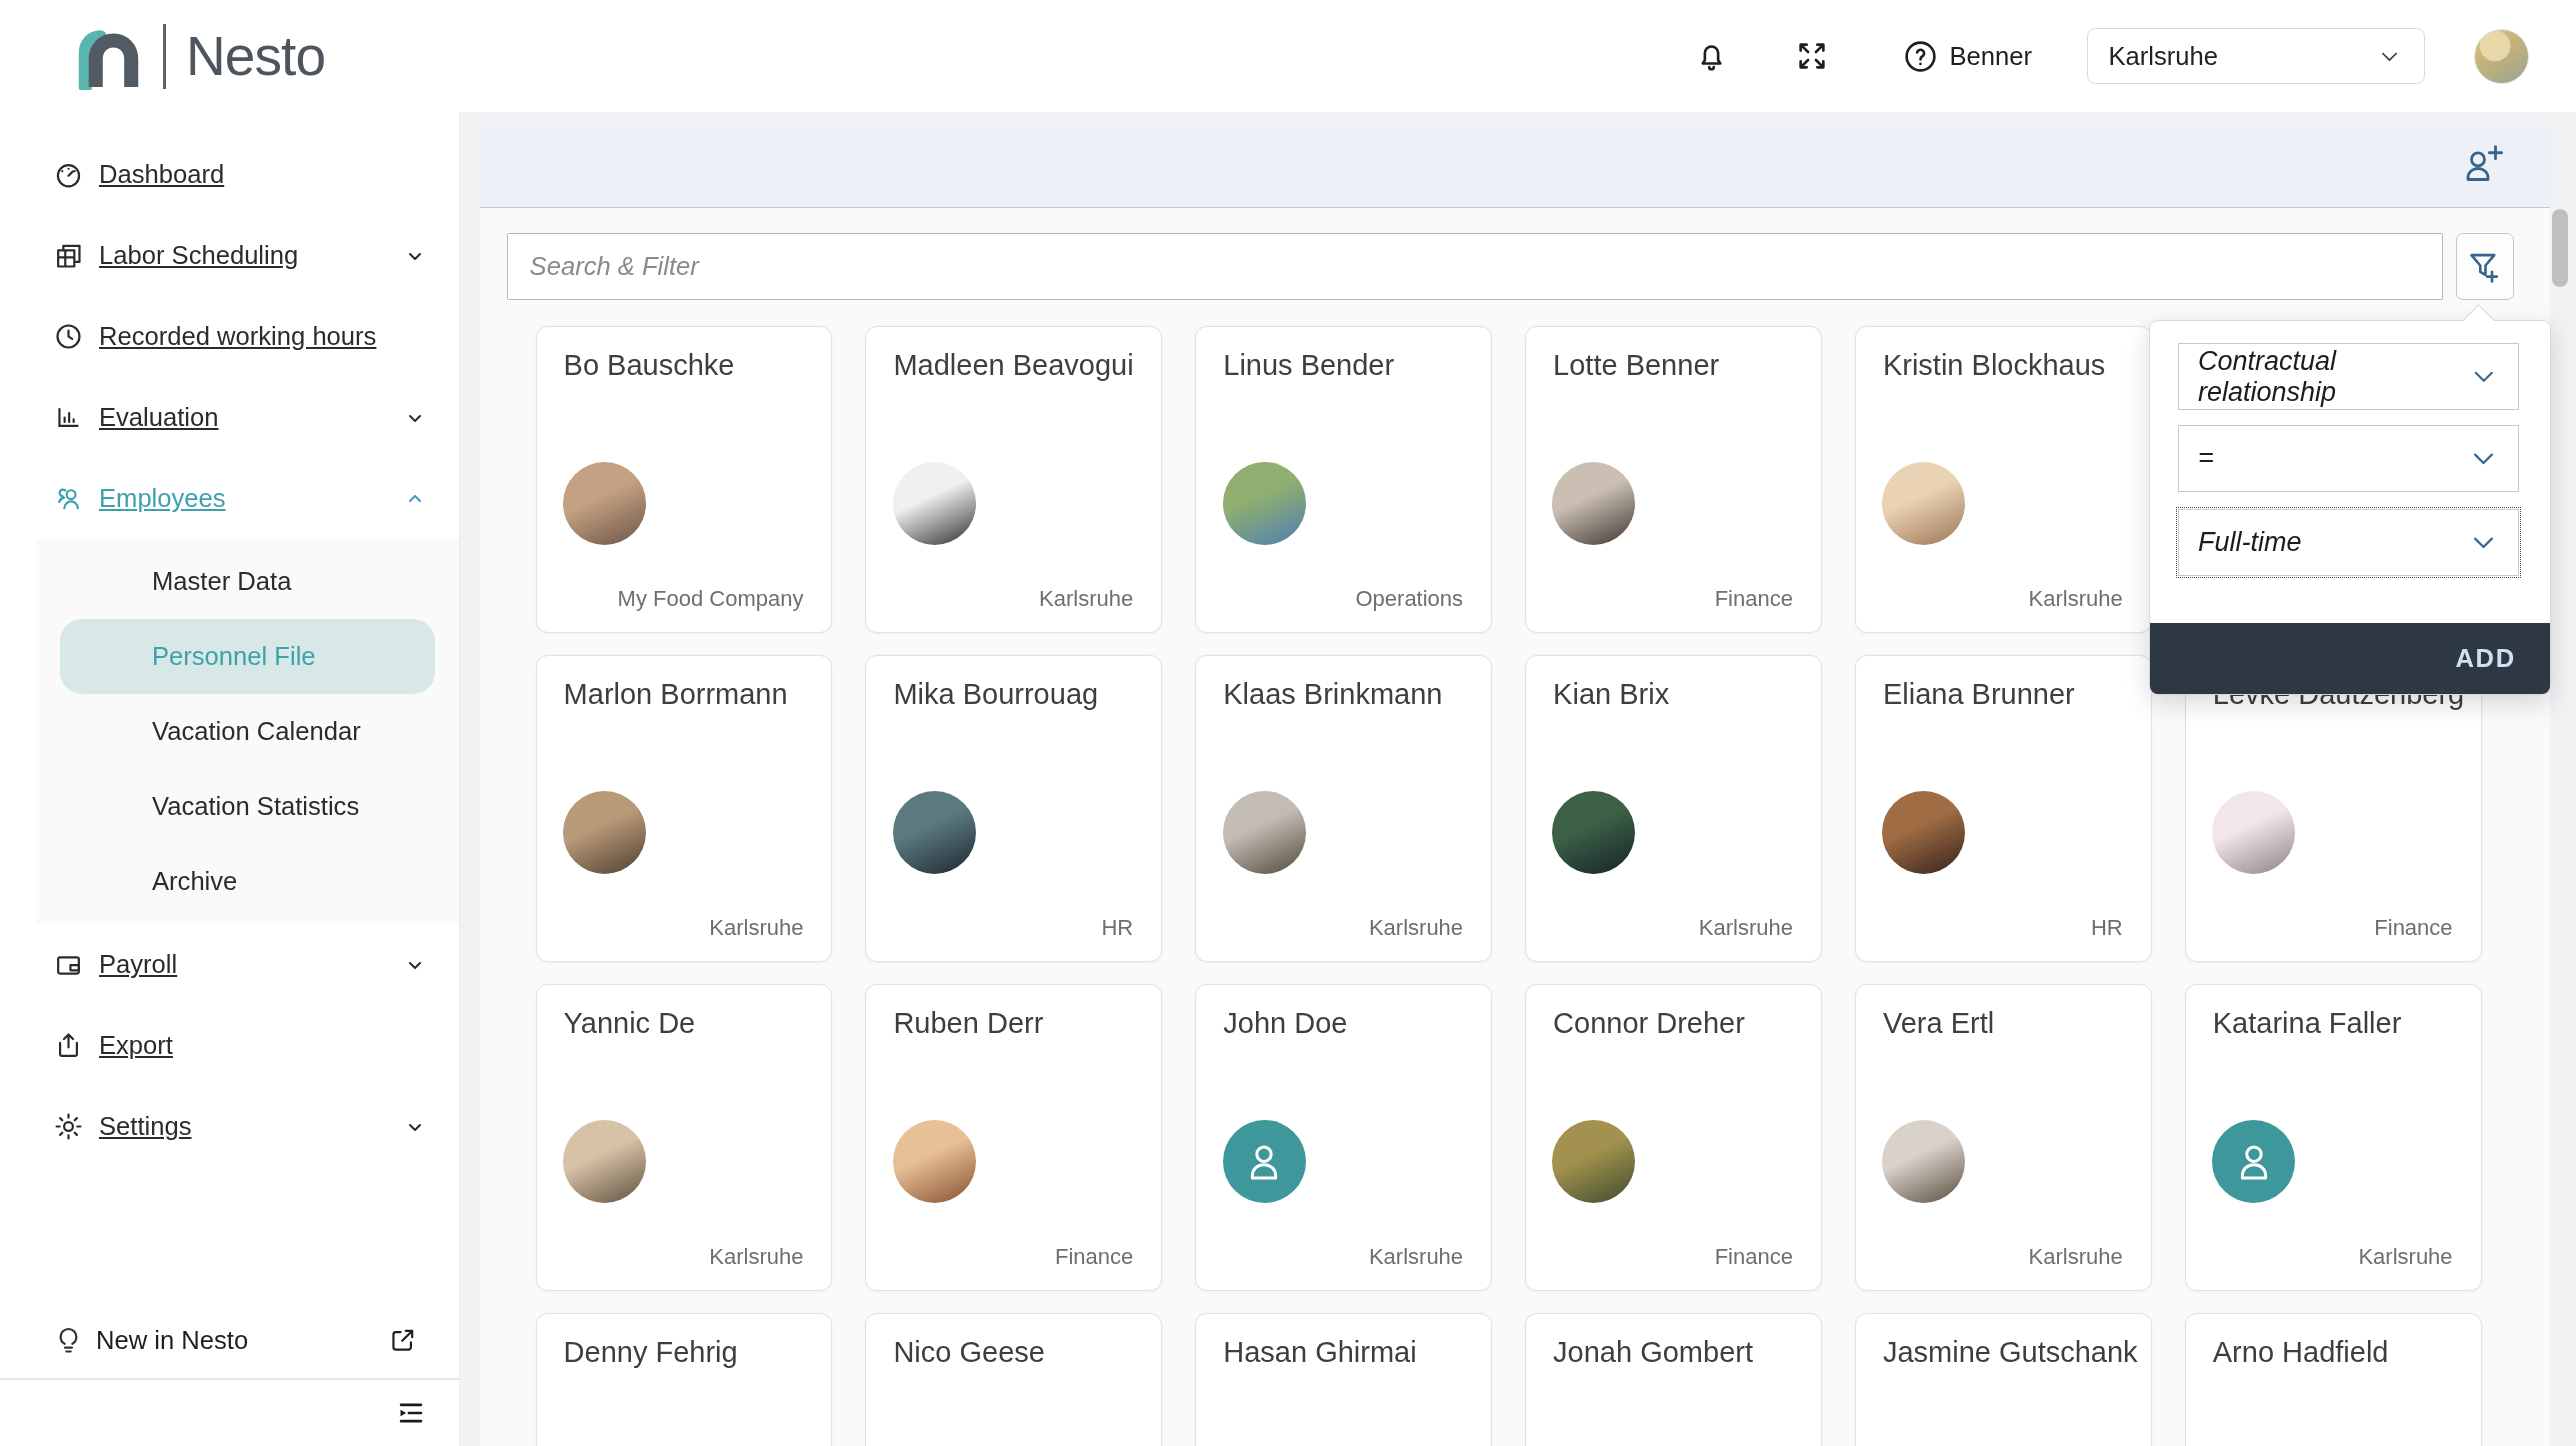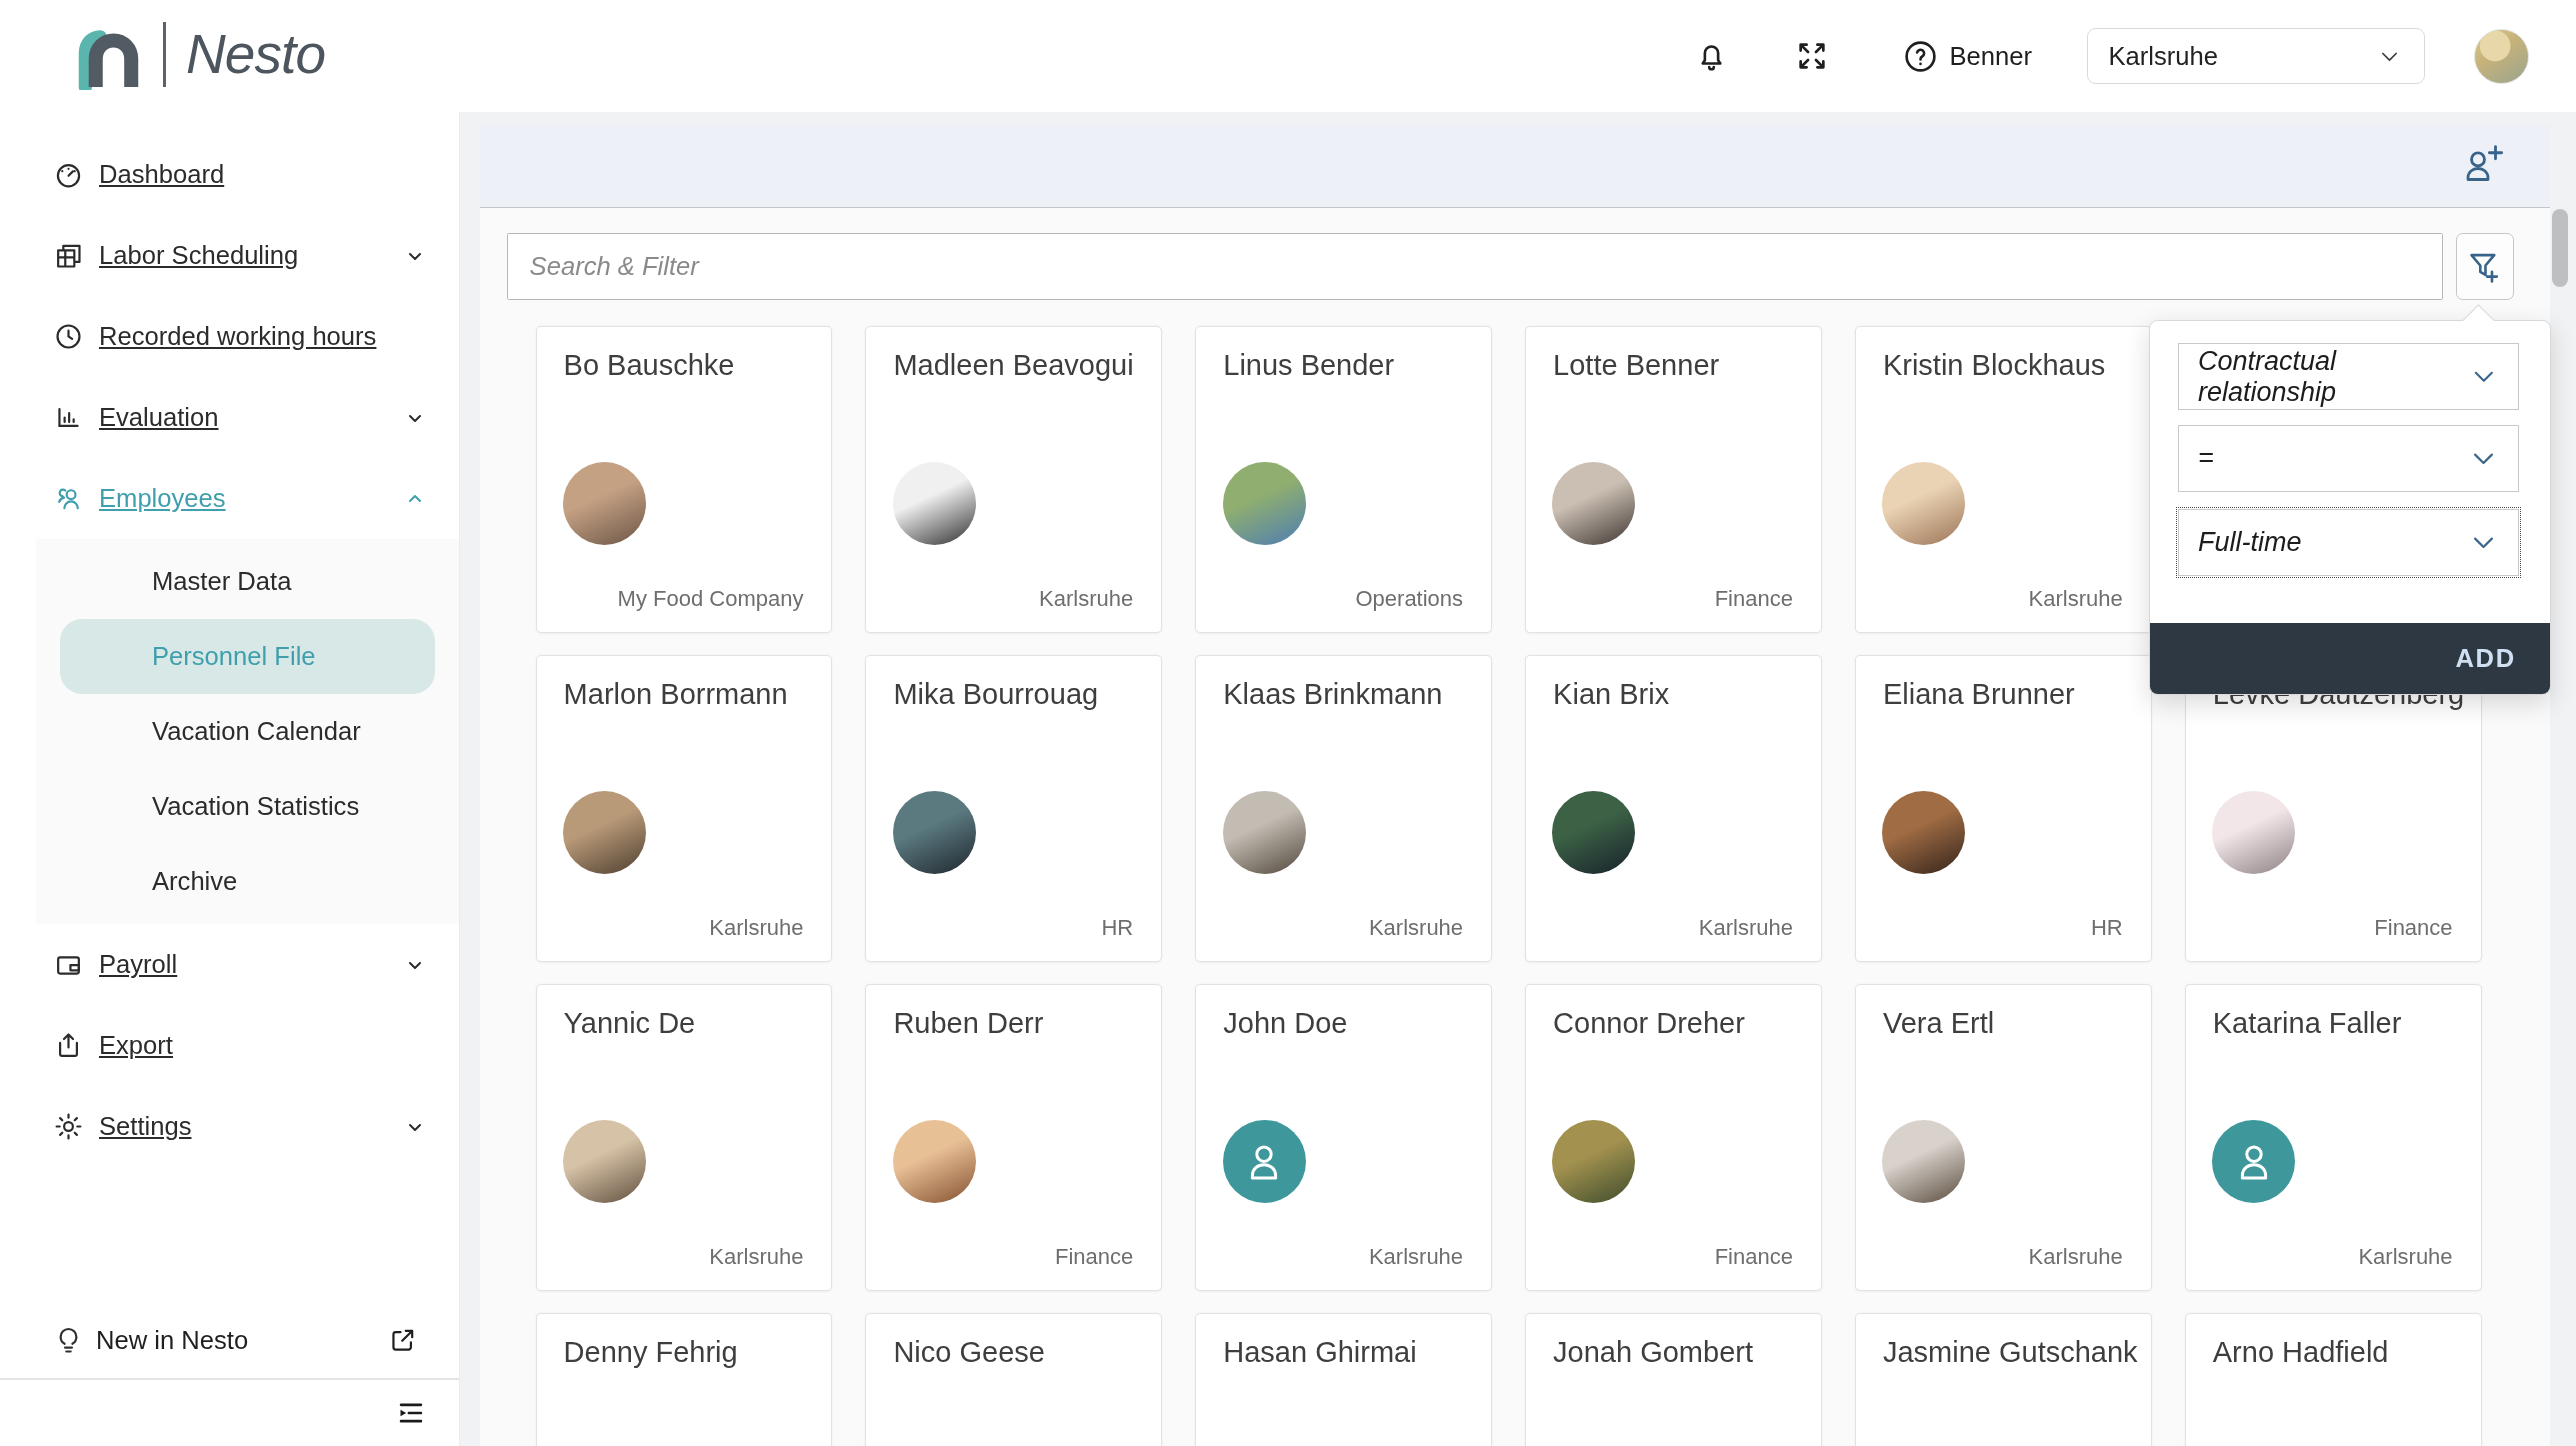--- a/index.html
+++ b/index.html
@@ -1,21 +1,21 @@
 <!DOCTYPE html>
 <html style="font-size:13.6px"><head>
 <meta charset="utf-8">
 <style>
   * { margin:0; padding:0; box-sizing:border-box; }
   html,body { width:2576px; height:1446px; overflow:hidden; }
   body { font-family:"Liberation Sans", sans-serif; background:#f1f2f3; color:#2f2f2f; position:relative; }
 
   
   .header { position:absolute; left:0; top:0; width:2576px; height:112px; background:#ffffff; z-index:20; display:flex; align-items:center; }
-  .logo { display:flex; margin-left:73px;font-style:italic; }
+  .logo { display:flex; align-items:center; margin-left:73px; }
   .logo-divider { width:2.6px; height:65px; background:#5a636c; margin:0 20.4px 0 12px; }
   .logo-text { font-size:55px; color:#4d565f; font-weight:500; letter-spacing:-0.9px; }
   .header-right { margin-left:auto; display:flex; align-items:center; margin-right:47px; }
   .hicon { color:#1f1f1f; display:flex; align-items:center; cursor:pointer; }
   .hicon.bell { margin-right:65px; }
   .hicon.expand { margin-right:73px; }
   .manual { display:flex; align-items:center; gap:10.2px; margin-right:55px; cursor:pointer; }
   .manual span { font-size:25.6px; color:#1f1f1f; }
   .loc-select { width:338px; height:56px; border:1.7px solid #d7d9db; border-radius:8.5px; display:flex; align-items:center; padding:0 20.4px; margin-right:49px; cursor:pointer; background:#fff; }
   .loc-select span { font-size:25.6px; color:#222; }
@@ -46,21 +46,21 @@
   
   .content { position:absolute; left:460px; top:112px; right:0; bottom:0; background:#f1f2f3; overflow:hidden; }
   .panel { position:absolute; left:19.6px; top:12.8px; width:2070px; bottom:-170px; background:#fafafa; }
   .toolbar { height:83px; background:#edf1f7; border-bottom:1.7px solid #c5c6c8; display:flex; align-items:center; justify-content:flex-end; padding-right:44px; }
   .addperson { color:#38638a; cursor:pointer; display:flex; }
   .search-row { display:flex; margin:25.6px 36px 0 27px; height:61px; }
   .search-input { flex:1; height:67px; border:1.7px solid #b4b7ba; background:#fff; border-radius:1.7px; padding:0 22px; font-size:25.6px; font-family:"Liberation Sans", sans-serif; color:#333; }
   .search-input::placeholder { font-style:italic; color:#8a8a8a; }
   .filter-btn { width:58px; height:67px; margin-left:12.8px; border:1.7px solid #c3c6c9; background:#fdfdfd; border-radius:6.8px; display:flex; align-items:center; justify-content:center; color:#38638a; cursor:pointer; }
   .grid { margin-top:31.5px; padding:0 68px 0 56px; display:grid; grid-template-columns:repeat(6, 1fr); column-gap:33px; row-gap:22px; }
-  .card { position:relative; background:#fff; border:0.9px solid #e2e2e2; border-radius:5px; height:307px; box-shadow:0 0.9px 2.6px rgba(0,0,0,.05); overflow:hidden; cursor:pointer; }
+  .card { position:relative; background:#fff; border:0.9px solid #e2e2e2; border-radius:12px; height:307px; box-shadow:0 0.9px 2.6px rgba(0,0,0,.05); overflow:hidden; cursor:pointer; }
   .card-name { position:absolute; top:22px; left:27px; font-size:29px; font-weight:500; color:#3e3e3e; white-space:nowrap; }
   .card-avatar { position:absolute; top:135px; left:26.4px; width:83px; height:83px; border-radius:50%; display:flex; align-items:center; justify-content:center; }
   .card-avatar.av-icon { background:#3e989b; color:#fff; }
   .card-avatar .person-svg { display:none; }
   .card-avatar.av-icon .person-svg { display:block; }
   .card-loc { position:absolute; bottom:20.4px; right:28px; font-size:22px; color:#6e6e6e; }
 
   
   .popup { position:absolute; left:2149px; top:320px; width:402px; background:#fff; border:0.9px solid #d8d8d8; border-radius:8.5px; box-shadow:0 8.5px 25.6px rgba(0,0,0,.14); z-index:40; }
   .popup .caret { position:absolute; top:-12px; left:317px; width:23px; height:23px; background:#fff; border-left:0.9px solid #d8d8d8; border-top:0.9px solid #d8d8d8; transform:rotate(45deg); }

